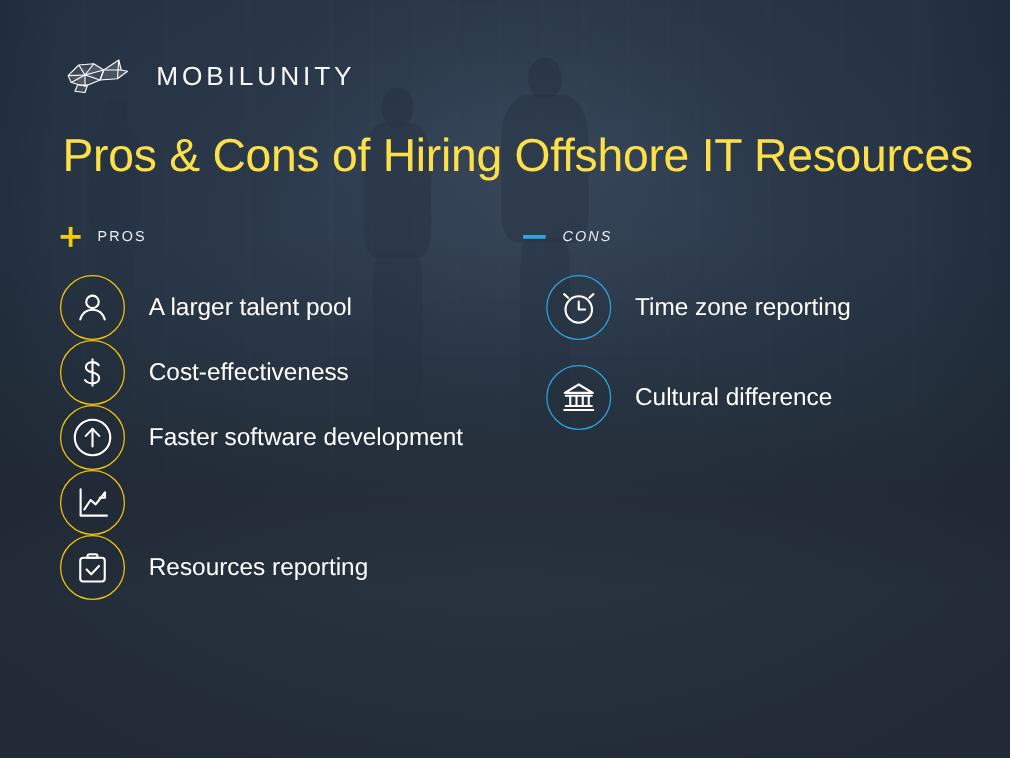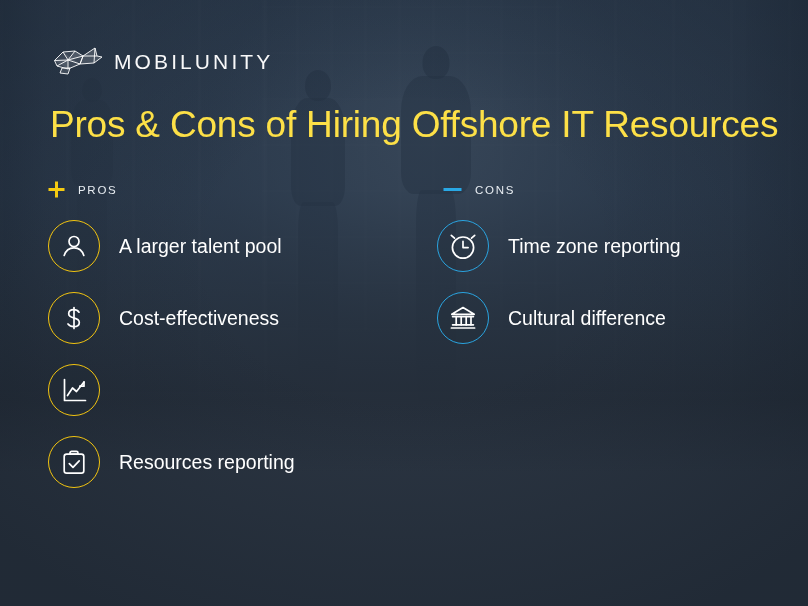--- a/index.html
+++ b/index.html
@@ -149,21 +149,21 @@
     left: 0; top: 0;
     width: 808px; height: 606px;
   }
 
   
   .logo-row {
     position: absolute;
     left: 50px; top: 44px;
     display: flex;
     align-items: center;
-    gap: 8px;
+    gap: 19px;
   }
   .logo-mark { width: 56px; height: 36px; display: block; }
   .logo-text {
     color: #ffffff;
     font-size: 21px;
     letter-spacing: 3.1px;
     font-weight: 400;
     opacity: .97;
   }
 
@@ -180,37 +180,37 @@
 
   
   .col-head {
     position: absolute;
     display: flex;
     align-items: center;
     gap: 13px;
     top: 181px;
   }
   .col-head.pros { left: 48px; }
-  .col-head.cons { left: 443px; }
+  .col-head.cons { left: 418px; font-style: italic; }
   .head-label {
     color: #e8edf2;
     font-size: 11.5px;
     letter-spacing: 1.7px;
     font-weight: 400;
   }
   .mark-plus { width: 17px; height: 17px; display: block; }
   .mark-minus { width: 19px; height: 17px; display: block; }
 
   
   .list {
     position: absolute;
     display: flex;
     flex-direction: column;
   }
-  .list.pros { left: 48px; top: 220px; gap: 20px; }
+  .list.pros { left: 48px; top: 220px; }
   .list.cons { left: 437px; top: 220px; gap: 20px; }
 
   .row {
     display: flex;
     align-items: center;
     gap: 19px;
     height: 52px;
   }
   .badge {
     width: 52px; height: 52px;
@@ -325,20 +325,30 @@
       <div class="row">
         <span class="badge pros">
           <svg width="30" height="30" viewBox="0 0 30 30" fill="none" stroke="#ffffff" stroke-width="1.7" stroke-linecap="round" stroke-linejoin="round">
             <path d="M15 4.5v21"></path>
             <path d="M20 9.2c-1.2-1.7-3-2.5-5.2-2.5-3 0-5.1 1.6-5.1 4 0 2.3 1.6 3.3 5 4.1 3.7.9 5.6 2 5.6 4.6 0 2.6-2.3 4.3-5.5 4.3-2.5 0-4.5-.9-5.8-2.7"></path>
           </svg>
         </span>
         <span class="row-label">Cost-effectiveness</span>
       </div>
 
+      <div class="row">
+        <span class="badge pros">
+          <svg width="34" height="34" viewBox="0 0 34 34" fill="none" stroke="#ffffff" stroke-width="1.7" stroke-linecap="round" stroke-linejoin="round">
+            <circle cx="17" cy="17" r="14.2"></circle>
+            <path d="M17 24.2V10.4"></path>
+            <path d="M11.6 15.7 17 10.1l5.4 5.6"></path>
+          </svg>
+        </span>
+        <span class="row-label">Faster software development</span>
+      </div>
 
       <div class="row">
         <span class="badge pros">
           <svg width="30" height="30" viewBox="0 0 30 30" fill="none" stroke="#ffffff" stroke-width="1.7" stroke-linecap="round" stroke-linejoin="round">
             <path d="M5.5 4.5v21h21"></path>
             <path d="M8.5 20.5l5-7.5 4 3.5 7.5-9.5"></path>
             <path d="M25 7v4.2h-4.2"></path>
           </svg>
         </span>
       </div>

